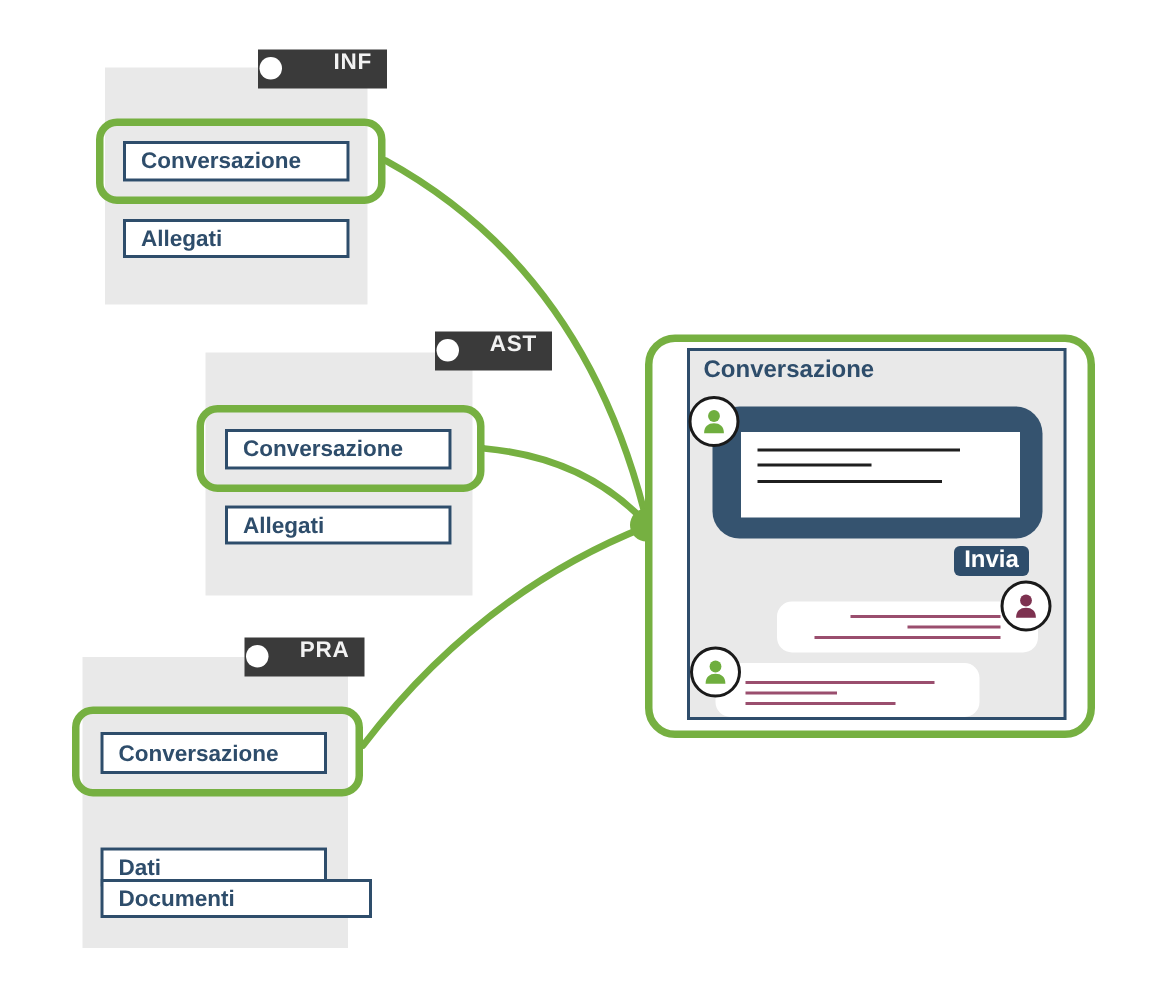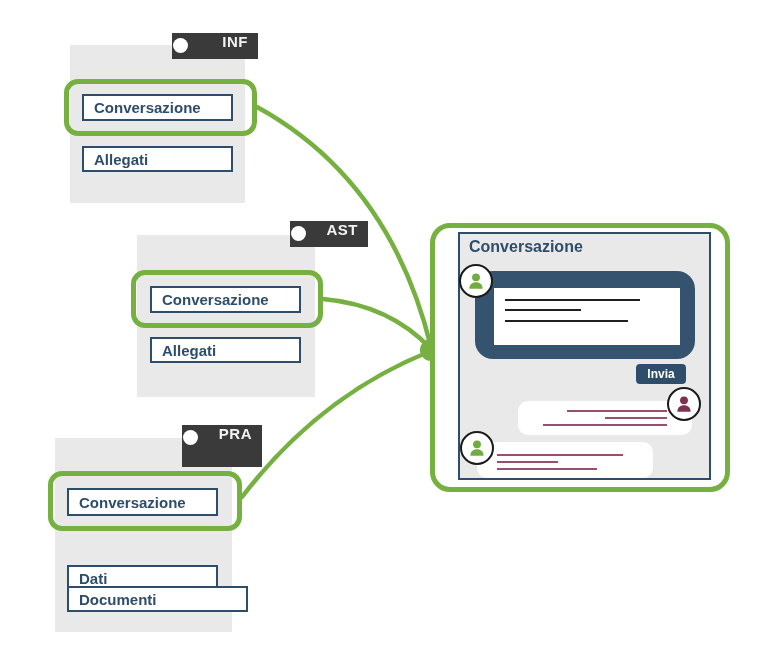--- a/index.html
+++ b/index.html
@@ -25,21 +25,21 @@
        font-size:15px;display:flex;align-items:center;padding-left:10px;z-index:4;}
   
   .chat-frame{border:5px solid var(--green);border-radius:20px;background:#fff;z-index:2;}
   .chat-inner{background:var(--card-bg);border:2px solid var(--navy);z-index:3;}
   .chat-title{color:var(--navy);font-weight:bold;font-size:16px;z-index:4;}
   .composer{background:var(--navy-fill);border-radius:18px;z-index:4;}
   .composer-paper{background:#fff;z-index:5;}
   .tline{height:2px;z-index:6;}
   .tline.dark{background:var(--dark-line);}
   .tline.maroon{background:var(--maroon-line);}
-  .send-btn{background:var(--navy);color:#fff;font-weight:bold;font-size:12px;
+  .send-btn{background:var(--navy);color:#fff;font-weight:bold;font-size:16px;
        border:none;border-radius:4px;display:flex;align-items:center;justify-content:center;
        z-index:5;cursor:pointer;}
   .avatar{width:34px;height:34px;border-radius:50%;background:#fff;border:2px solid #1a1a1a;
        display:flex;align-items:center;justify-content:center;z-index:7;}
   .avatar svg{width:22px;height:22px;}
   .avatar.green{color:var(--green-avatar);}
   .avatar.maroon{color:var(--maroon-avatar);}
   .bubble{background:#fff;border-radius:10px;z-index:5;}
 </style>
 </head>
@@ -77,21 +77,21 @@
     <div class="abs btn" style="left:150px;top:286px;width:151px;height:27px;">
       <span>Conversazione</span>
     </div>
     <div class="abs btn" style="left:150px;top:337px;width:151px;height:26px;">
       <span>Allegati</span>
     </div>
   </div>
 
   <div>
     <div class="abs card-bg" style="left:55px;top:438px;width:177px;height:194px;"></div>
-    <div class="abs tab" style="left:163px;top:425px;width:80px;height:42px;margin-left:19px;">
+    <div class="abs tab" style="left:163px;top:425px;width:80px;height:26px;">
       <span>PRA</span>
     </div>
     <div class="abs hl" style="left:48px;top:471px;width:194px;height:60px;"></div>
     <div class="abs btn" style="left:67px;top:488px;width:151px;height:28px;">
       <span>Conversazione</span>
     </div>
     <div class="abs btn" style="left:67px;top:541px;width:151px;height:26px;margin-top:24px;">
       <span>Dati</span>
     </div>
     <div class="abs btn" style="left:67px;top:586px;width:181px;height:26px;">

